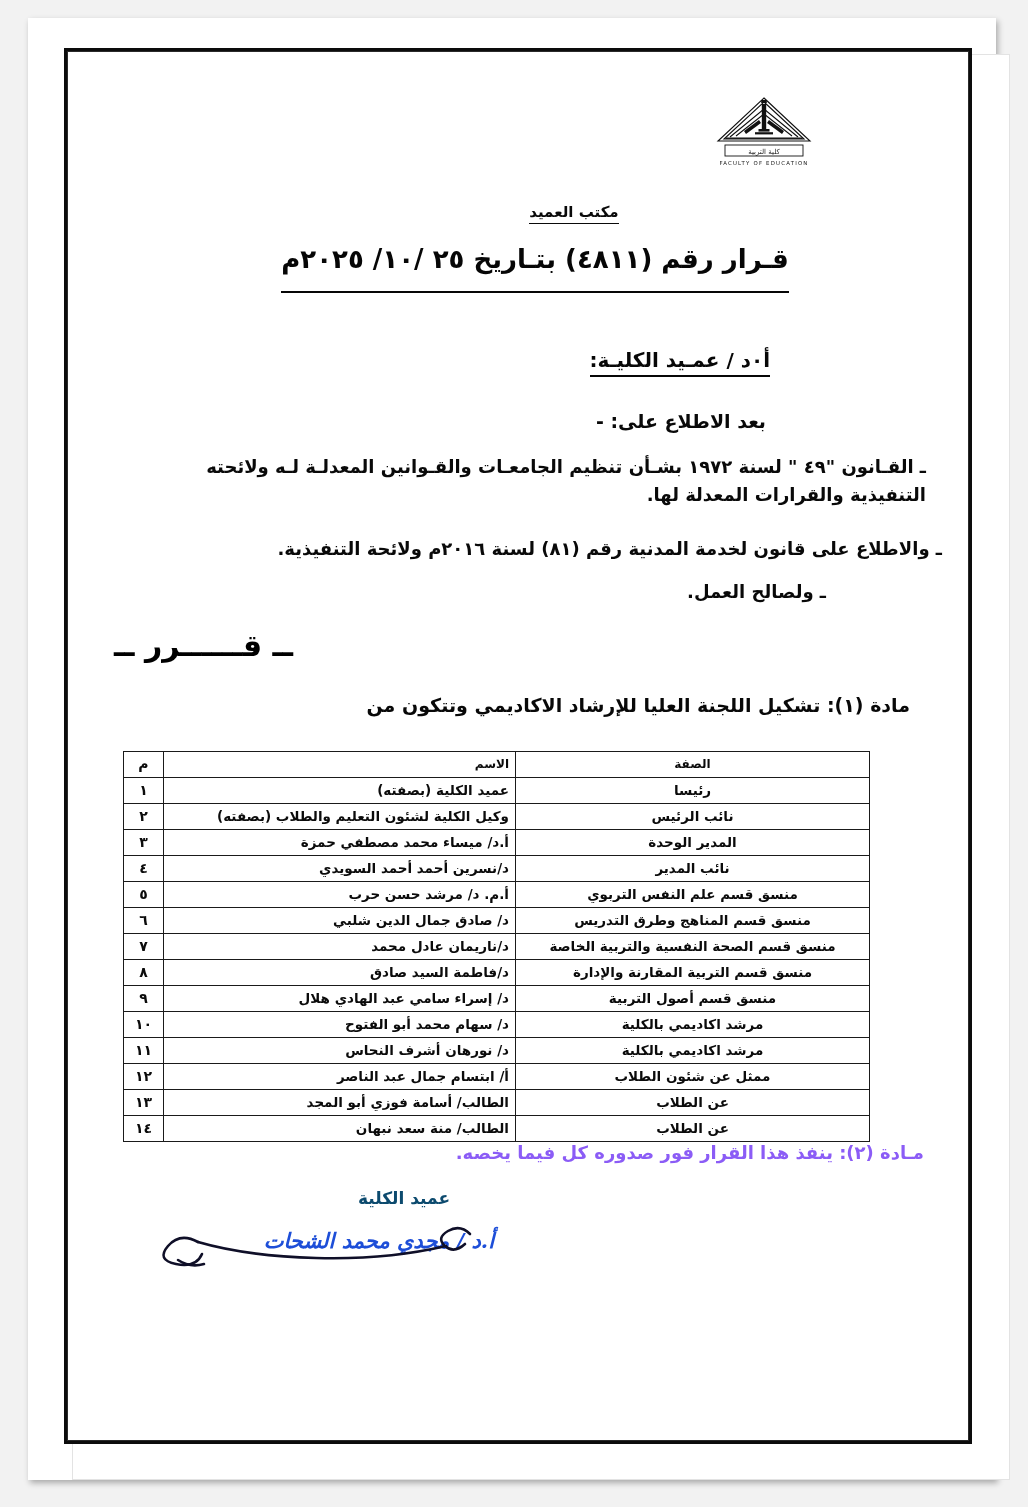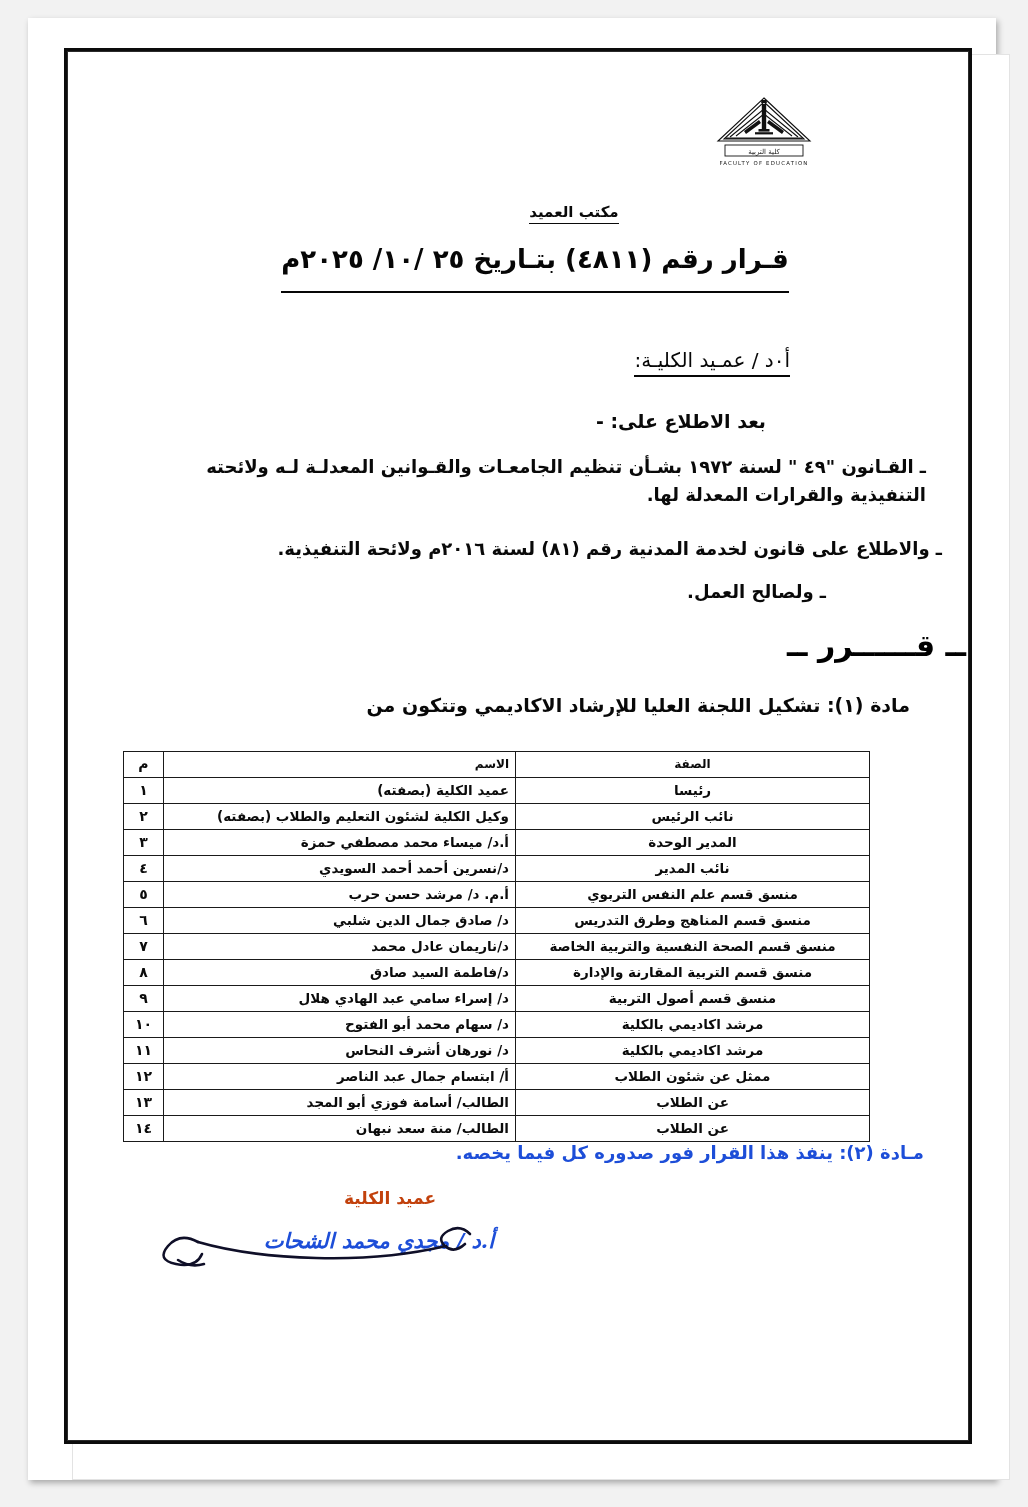--- a/index.html
+++ b/index.html
@@ -79,23 +79,22 @@
   .decree-title span{
     border-bottom:2.2px solid #060606;
     padding-bottom:17px;
   }
 
   .dean-address{
     left:0;top:300px;width:902px;
     text-align:right;
     padding-right:196px;
     box-sizing:border-box;
-    font-size:20px;font-weight:normal;color:#070707;
+    font-size:20px;font-weight:bold;color:#070707;
     letter-spacing:0.6px;
-    margin-left:20px;
   }
   .dean-address span{
     border-bottom:2px solid #070707;
     padding-bottom:3px;
   }
 
   .after-review{
     left:0;top:362px;width:902px;
     text-align:right;padding-right:200px;box-sizing:border-box;
     font-size:19px;font-weight:bold;color:#090909;padding-left:18px;
@@ -106,21 +105,21 @@
     font-size:18px;font-weight:bold;color:#090909;
     line-height:1.55;
     box-sizing:border-box;
   }
   #clause-1{left:40px;top:405px;width:822px;padding-left:30px;}
   #clause-2{left:56px;top:487px;width:822px;}
   #clause-3{left:40px;top:530px;width:822px;padding-right:100px;}
 
   .decided-word{
     left:0;top:580px;width:902px;
-    text-align:right;padding-left:50px;box-sizing:border-box;
+    text-align:left;padding-left:50px;box-sizing:border-box;
     font-size:30px;font-weight:bold;color:#000;
     letter-spacing:-2px;
   }
 
   .article-one{
     left:0;top:646px;width:902px;
     text-align:right;padding-right:56px;box-sizing:border-box;
     font-size:19px;font-weight:bold;color:#080808;
   }
 
@@ -151,30 +150,30 @@
   col.c-name{width:352px;}
   col.c-role{width:354px;}
   td.num-cell,th.num-cell{text-align:center;font-size:14px;}
   td.name-cell,th.name-cell{text-align:right;}
   td.role-cell,th.role-cell{text-align:center;}
   th{font-size:12px;text-align:center;height:28px;}
 
   .article-two{
     left:0;top:1094px;width:902px;
     text-align:right;padding-right:42px;box-sizing:border-box;
-    font-size:18px;font-weight:bold;color:#1d4ed8;
+    font-size:18px;font-weight:bold;color:#8b5cf6;
   }
 
   
   #signature-block{
     left:70px;top:1140px;width:360px;height:110px;
   }
   .sig-title{
-    position:absolute;right:58px;top:0;
-    font-size:17px;font-weight:bold;color:#c2410c;
+    position:absolute;right:44px;top:0;
+    font-size:17px;font-weight:bold;color:#0c4a6e;
   }
   .sig-name{
     position:absolute;right:0;top:40px;
     font-size:21px;
     color:#1d4ed8;
     font-family:"DejaVu Serif","Liberation Serif",serif;
     font-style:italic;
     font-weight:bold;
     letter-spacing:-0.5px;
   }

